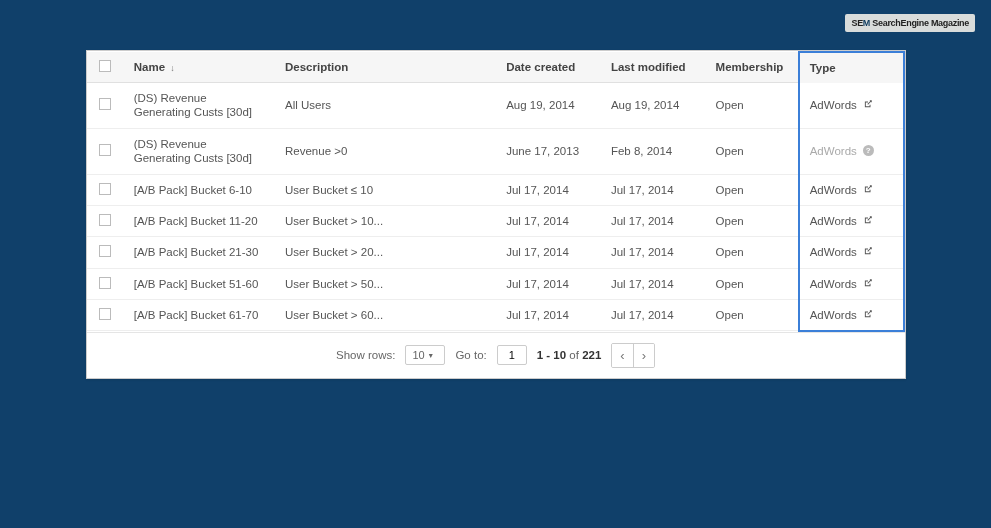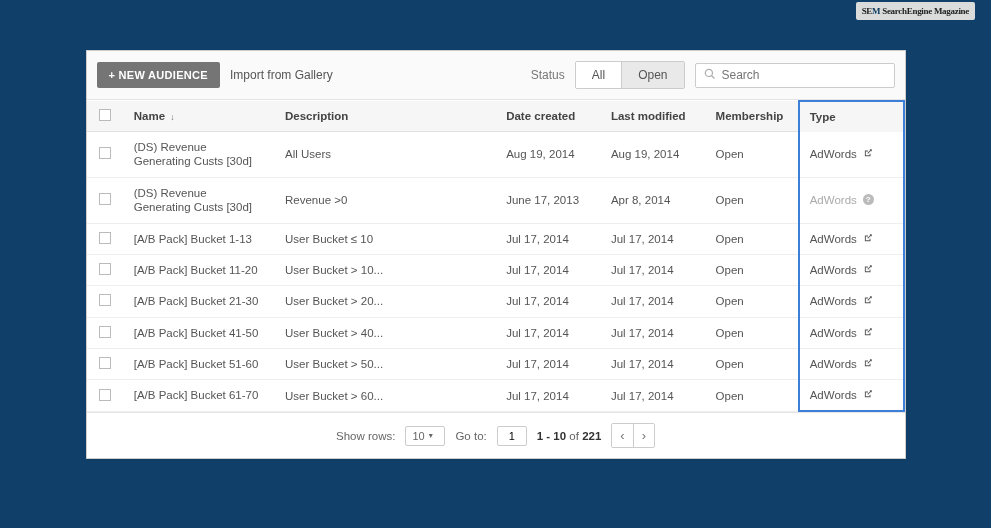--- a/index.html
+++ b/index.html
@@ -19,30 +19,29 @@
   }
   .panel {
     background: #fff;
     width: 820px;
     border: 1px solid #ccc;
     box-shadow: 0 1px 2px rgba(0,0,0,0.1);
     position: relative;
   }
   .badge {
     position: absolute;
-    top: 2px;
+    top: 14px;
     right: 16px;
     background: #d9dcdb;
     color: #222;
     font-size: 9px;
     font-weight: bold;
     padding: 4px 6px;
     border-radius: 2px;
     letter-spacing: -0.3px;
-    font-family: Liberation Serif, serif;
   }
   .badge b { color: #0d3a5d; }
   .toolbar {
     display: flex;
     align-items: center;
     padding: 10px 10px;
     border-bottom: 1px solid #e5e5e5;
     background: #fafafa;
     gap: 10px;
   }
@@ -187,38 +186,20 @@
 </style>
 </head>
 <body>
 
 <div class="badge">
   <span>SE</span><b>M</b><span> SearchEngine Magazine</span>
 </div>
 
 <div class="panel">
 
-  <div class="toolbar">
-    <button class="btn-new">+ NEW AUDIENCE</button>
-    <span class="import-link">Import from Gallery</span>
-    <span class="spacer"></span>
-    <span class="status-label">Status</span>
-    <span class="seg">
-      <button>All</button>
-      <button class="active">Open</button>
-    </span>
-    <span class="search">
-      <span>
-        <svg viewBox="0 0 16 16">
-            <path d="M6.5 1a5.5 5.5 0 014.38 8.83l3.64 3.64-1.06 1.06-3.64-3.64A5.5 5.5 0 116.5 1zm0 1.5a4 4 0 100 8 4 4 0 000-8z"></path>
-          </svg>
-      </span>
-      <input type="text" placeholder="Search" style="">
-    </span>
-  </div>
 
   <table>
     <colgroup>
       <col class="col-chk">
         <col class="col-name">
         <col class="col-desc">
         <col class="col-date">
         <col class="col-date">
         <col class="col-mem">
         <col class="col-type">
@@ -249,32 +230,32 @@
                   <path d="M11 2h3v3h-1.5V4.56L8.06 9 7 7.94 11.44 3.5H11V2zM3 4h5v1.5H4.5v6h6V9H12v4H3V4z"></path>
                 </svg></span>
             </span>
           </td>
         </tr>
         <tr>
           <td class="col-chk"><span class="chk"></span></td>
           <td class="name-cell">(DS) Revenue Generating Custs [30d]</td>
           <td>Revenue &gt;0</td>
           <td>June 17, 2013</td>
-          <td>Apr 8, 2014</td>
+          <td>Feb 8, 2014</td>
           <td>Open</td>
           <td class="col-type">
             <span class="type-cell muted">
               <span>AdWords</span>
               <span class="info-icon">?</span>
             </span>
           </td>
         </tr>
         <tr>
           <td class="col-chk"><span class="chk"></span></td>
-          <td class="name-cell">[A/B Pack] Bucket 1-13</td>
+          <td class="name-cell">[A/B Pack] Bucket 6-10</td>
           <td>User Bucket ≤ 10</td>
           <td>Jul 17, 2014</td>
           <td>Jul 17, 2014</td>
           <td>Open</td>
           <td class="col-type">
             <span class="type-cell">
               <span>AdWords</span>
               <span class="open-icon"><svg viewBox="0 0 16 16" fill="currentColor">
                   <path d="M11 2h3v3h-1.5V4.56L8.06 9 7 7.94 11.44 3.5H11V2zM3 4h5v1.5H4.5v6h6V9H12v4H3V4z"></path>
                 </svg></span>
@@ -294,36 +275,20 @@
               <span class="open-icon"><svg viewBox="0 0 16 16" fill="currentColor">
                   <path d="M11 2h3v3h-1.5V4.56L8.06 9 7 7.94 11.44 3.5H11V2zM3 4h5v1.5H4.5v6h6V9H12v4H3V4z"></path>
                 </svg></span>
             </span>
           </td>
         </tr>
         <tr>
           <td class="col-chk"><span class="chk"></span></td>
           <td class="name-cell">[A/B Pack] Bucket 21-30</td>
           <td>User Bucket &gt; 20...</td>
-          <td>Jul 17, 2014</td>
-          <td>Jul 17, 2014</td>
-          <td>Open</td>
-          <td class="col-type">
-            <span class="type-cell">
-              <span>AdWords</span>
-              <span class="open-icon"><svg viewBox="0 0 16 16" fill="currentColor">
-                  <path d="M11 2h3v3h-1.5V4.56L8.06 9 7 7.94 11.44 3.5H11V2zM3 4h5v1.5H4.5v6h6V9H12v4H3V4z"></path>
-                </svg></span>
-            </span>
-          </td>
-        </tr>
-        <tr>
-          <td class="col-chk"><span class="chk"></span></td>
-          <td class="name-cell">[A/B Pack] Bucket 41-50</td>
-          <td>User Bucket &gt; 40...</td>
           <td>Jul 17, 2014</td>
           <td>Jul 17, 2014</td>
           <td>Open</td>
           <td class="col-type">
             <span class="type-cell">
               <span>AdWords</span>
               <span class="open-icon"><svg viewBox="0 0 16 16" fill="currentColor">
                   <path d="M11 2h3v3h-1.5V4.56L8.06 9 7 7.94 11.44 3.5H11V2zM3 4h5v1.5H4.5v6h6V9H12v4H3V4z"></path>
                 </svg></span>
             </span>

